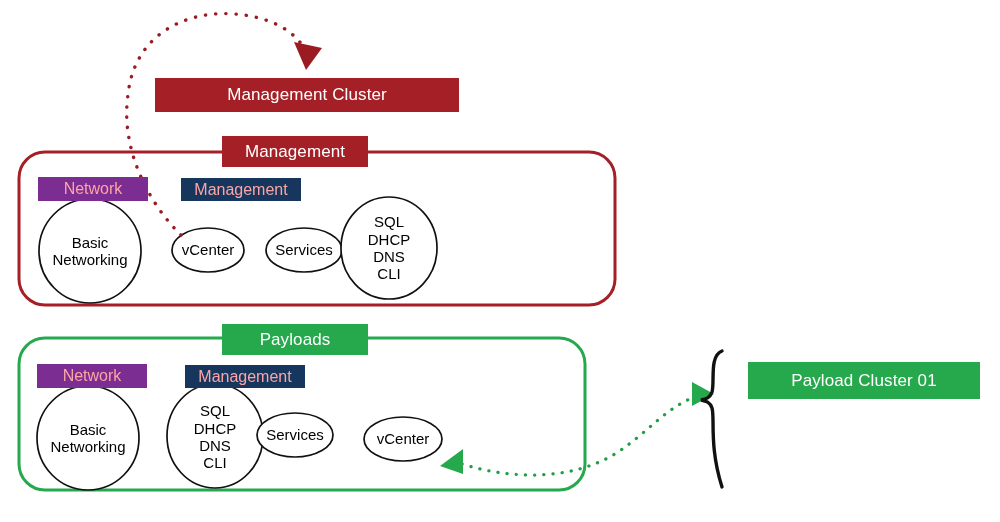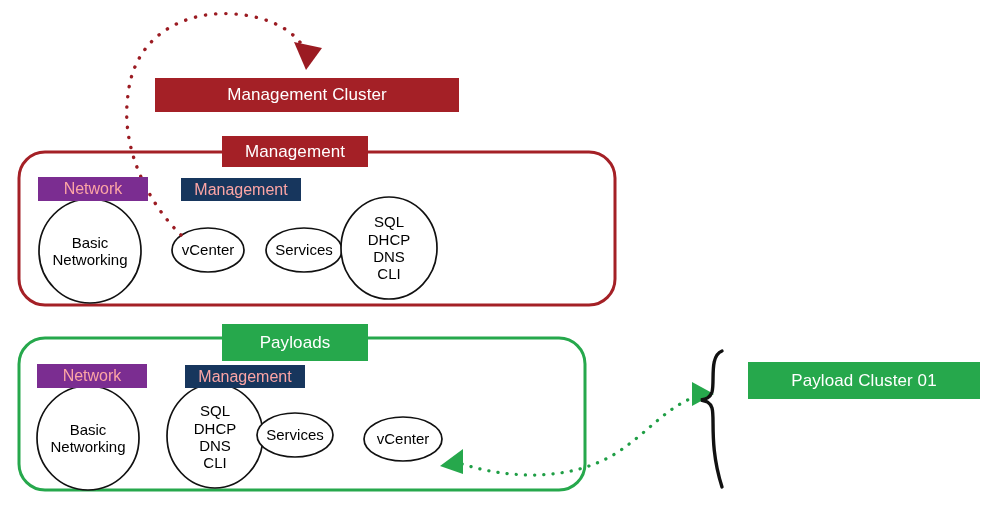--- a/index.html
+++ b/index.html
@@ -93,21 +93,21 @@
   <div class="etext" style="left:254px;top:239px;width:100px;height:22px;">
     <span>Services</span>
   </div>
   <div class="etext" style="left:341px;top:201px;width:96px;height:94px;">
     <span>SQL</span>
     <span>DHCP</span>
     <span>DNS</span>
     <span>CLI</span>
   </div>
 
-  <div class="bar green" style="left:222px;top:324px;width:146px;height:37px;">
+  <div class="bar green" style="left:222px;top:324px;width:146px;height:31px;">
     <span>Payloads</span>
   </div>
 
   <div class="tag purple" style="left:37px;top:364px;width:110px;height:24px;">
     <span>Network</span>
   </div>
   <div class="tag navy" style="left:185px;top:365px;width:120px;height:23px;">
     <span>Management</span>
   </div>
 

